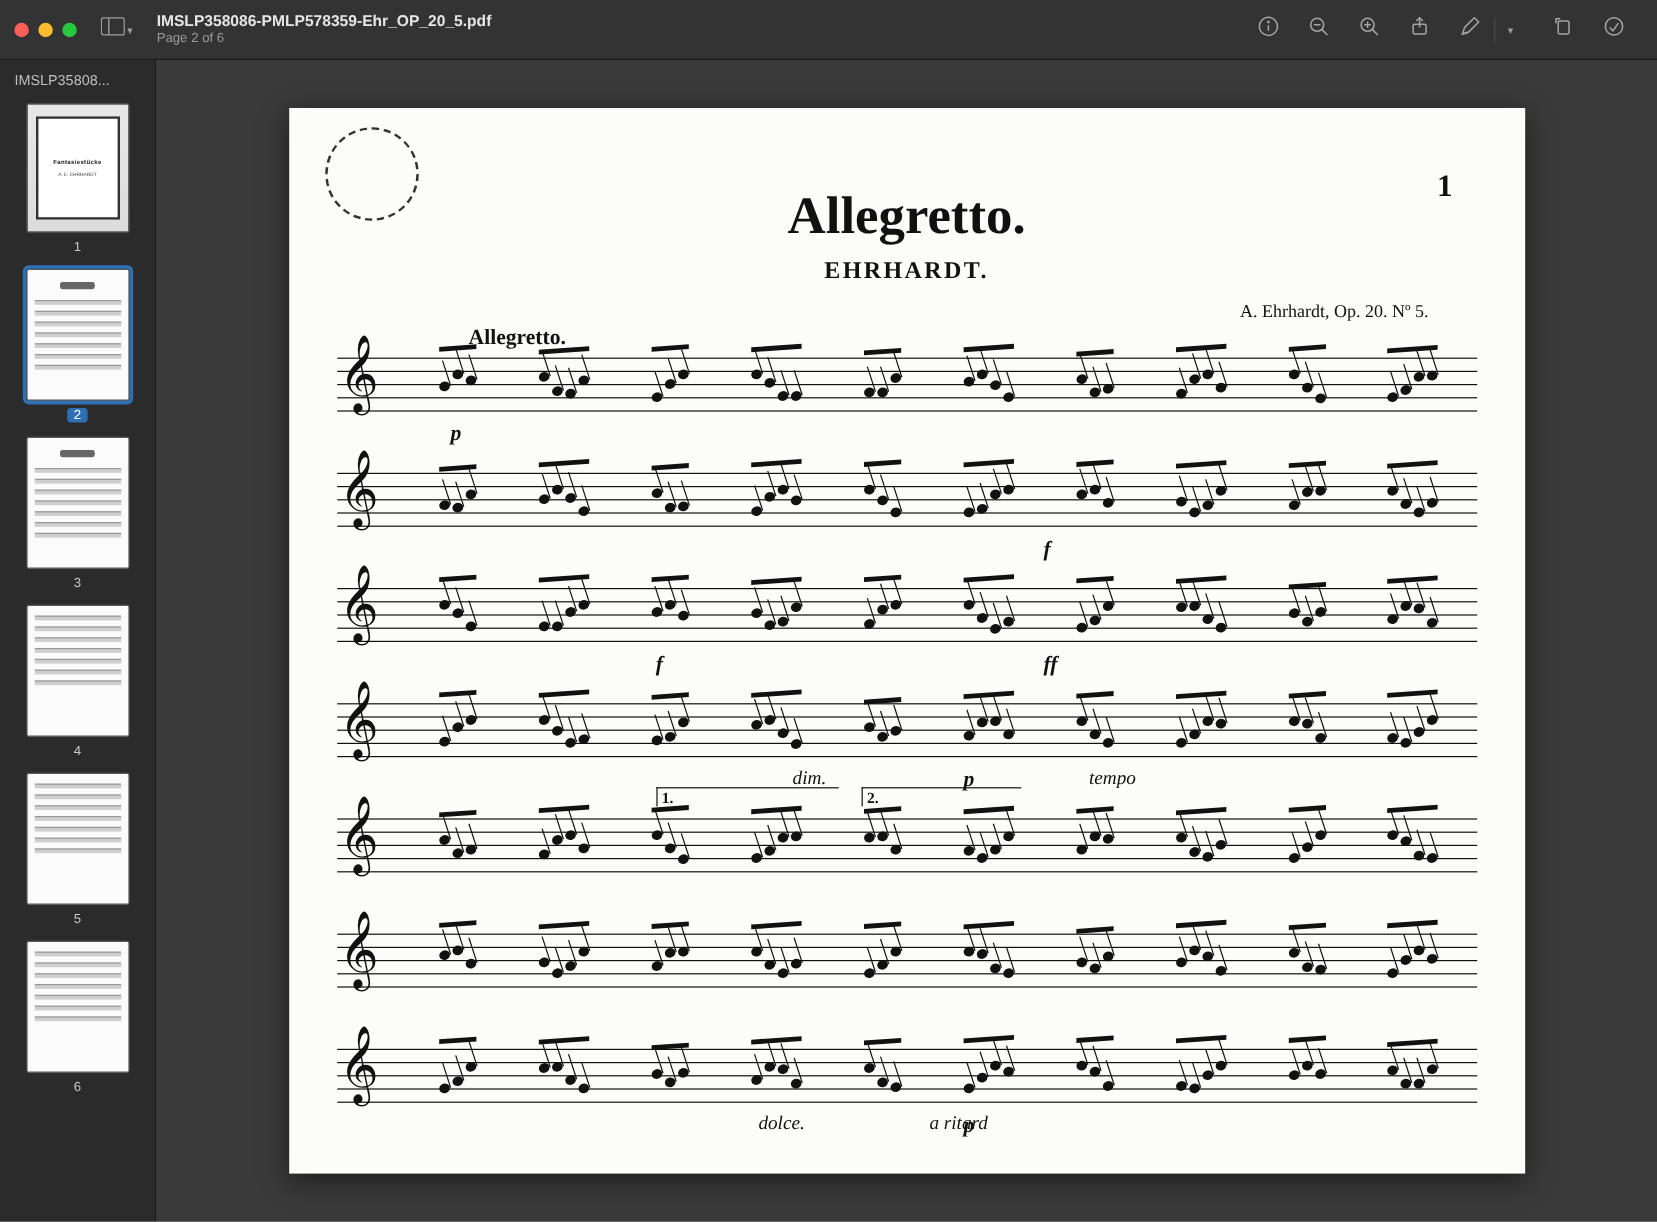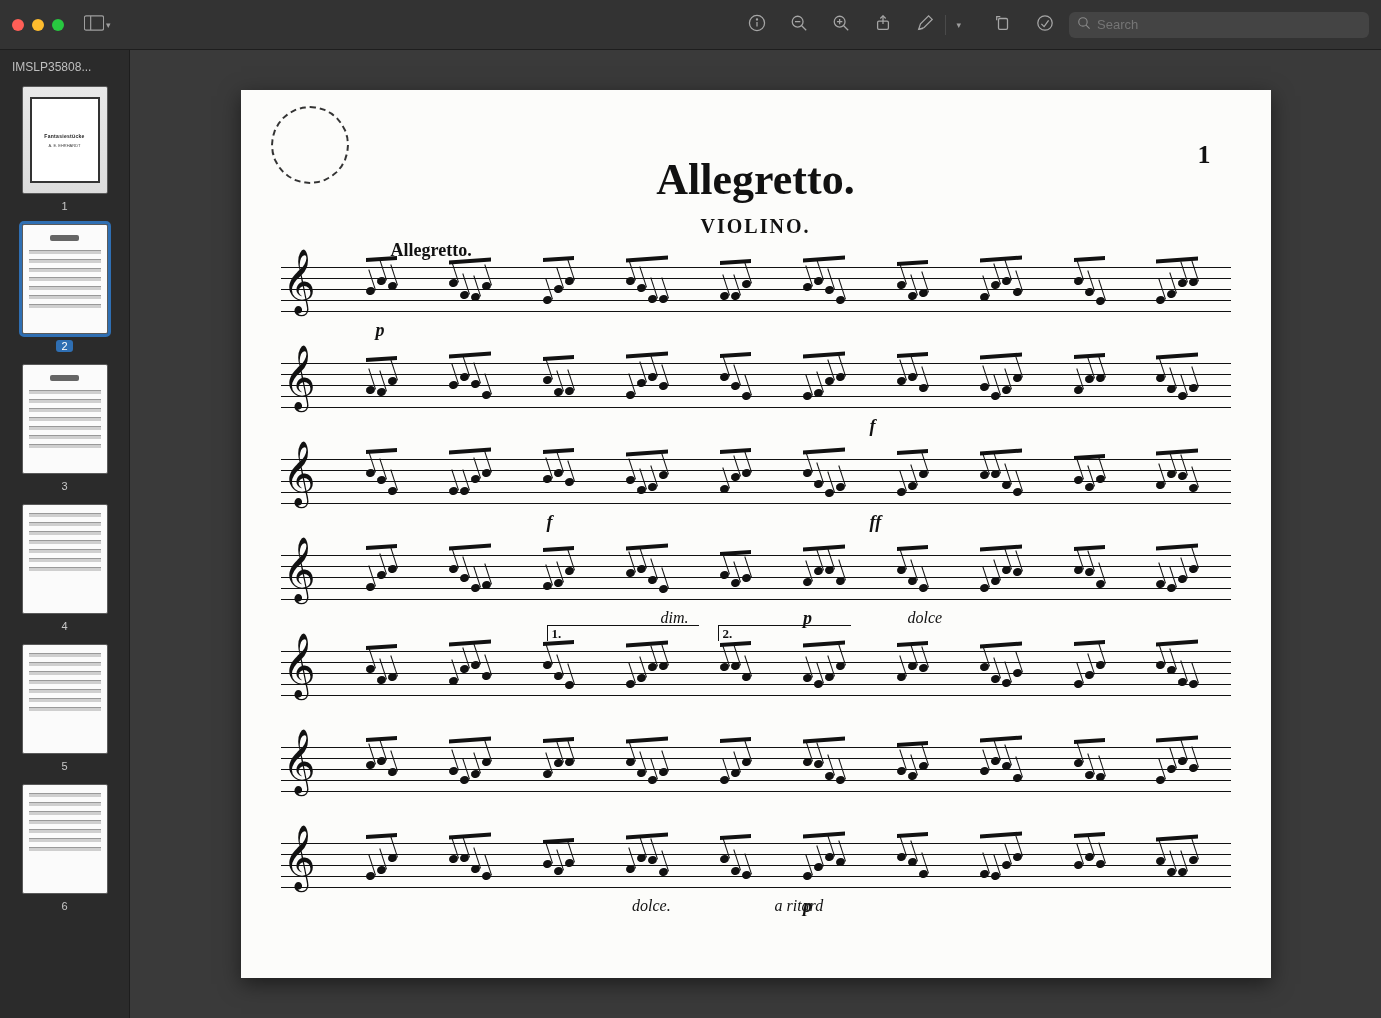--- a/index.html
+++ b/index.html
@@ -211,20 +211,24 @@
   <div class="sidebar-toggle">
     <span>
       <svg viewBox="0 0 24 18">
           <rect x="0.5" y="0.5" width="23" height="17" rx="2" fill="none" stroke="#9e9e9e" stroke-width="1.4"></rect>
           <line x1="8" y1="0.5" x2="8" y2="17.5" stroke="#9e9e9e" stroke-width="1.4"></line>
         </svg>
     </span>
     <span class="chev">▾</span>
   </div>
 
+  <div class="title-block">
+    <div class="fname">IMSLP358086-PMLP578359-Ehr_OP_20_5.pdf</div>
+    <div class="pinfo">Page 2 of 6</div>
+  </div>
 
   <div class="spacer"></div>
 
   <div class="toolbar-icons">
     <div class="tb-btn">
       <span><svg viewBox="0 0 20 20">
             <circle cx="10" cy="10" r="8.4"></circle>
             <line x1="10" y1="9" x2="10" y2="14"></line>
             <circle cx="10" cy="6" r="0.6" fill="#a6a6a6"></circle>
           </svg></span>
@@ -270,27 +274,20 @@
           </svg></span>
     </div>
     <div class="tb-btn">
       <span><svg viewBox="0 0 20 20">
             <circle cx="10" cy="10" r="8"></circle>
             <path d="M6 11 L9 14 L14 7"></path>
           </svg></span>
     </div>
   </div>
 
-  <div class="searchbox">
-    <span><svg viewBox="0 0 20 20">
-          <circle cx="8.5" cy="8.5" r="6"></circle>
-          <line x1="13" y1="13" x2="18" y2="18"></line>
-        </svg></span>
-    <input type="text" placeholder="Search" style="">
-  </div>
 </div>
 
 <div class="main">
   <div class="sidebar">
     <div class="file-chip">IMSLP35808...</div>
     <div class="thumbs" id="thumbs-container">
         <div class="thumb-item">
           <div class="thumb cover">
             <div class="cover-inner">
               <div class="ct1">Fantasiestücke</div>
@@ -372,21 +369,22 @@
           <div class="pg-num">6</div>
         </div>
       </div>
   </div>
 
   <div class="content">
     <div class="sheet">
       <div class="stamp"></div>
       <div class="corner-num">1</div>
       <h1>Allegretto.</h1>
-      <h2>VIOLINO.</h2>
+      <h2>EHRHARDT.</h2>
+      <div class="composer">A. Ehrhardt, Op. 20. Nº 5.</div>
       <div class="tempo">Allegretto.</div>
       <div class="staves" id="staves">
           <div class="staff">
             <div class="sl"></div>
             <div class="sl"></div>
             <div class="sl"></div>
             <div class="sl"></div>
             <div class="sl"></div>
             <div class="clef">𝄞</div>
             <div class="notes">
@@ -680,21 +678,21 @@
               <div class="ngroup">
                 <div class="note" style="margin-bottom: 0.837378px;"></div>
                 <div class="note" style="margin-bottom: -3.6332px;"></div>
                 <div class="note" style="margin-bottom: 6.00888px;"></div>
                 <div class="note" style="margin-bottom: 15.638px;"></div>
                 <div class="beam"></div>
               </div>
             </div>
             <div class="expr" style="left: 40%;">dim.</div>
             <div class="dyn" style="left: 55%;">p</div>
-            <div class="expr" style="left: 66%;">dolce</div>
+            <div class="expr" style="left: 66%;">tempo</div>
           </div>
           <div class="staff">
             <div class="sl"></div>
             <div class="sl"></div>
             <div class="sl"></div>
             <div class="sl"></div>
             <div class="sl"></div>
             <div class="clef">𝄞</div>
             <div class="volta" style="left: 28%; width: 16%;">1.</div>
             <div class="volta" style="left: 46%; width: 14%;">2.</div>

